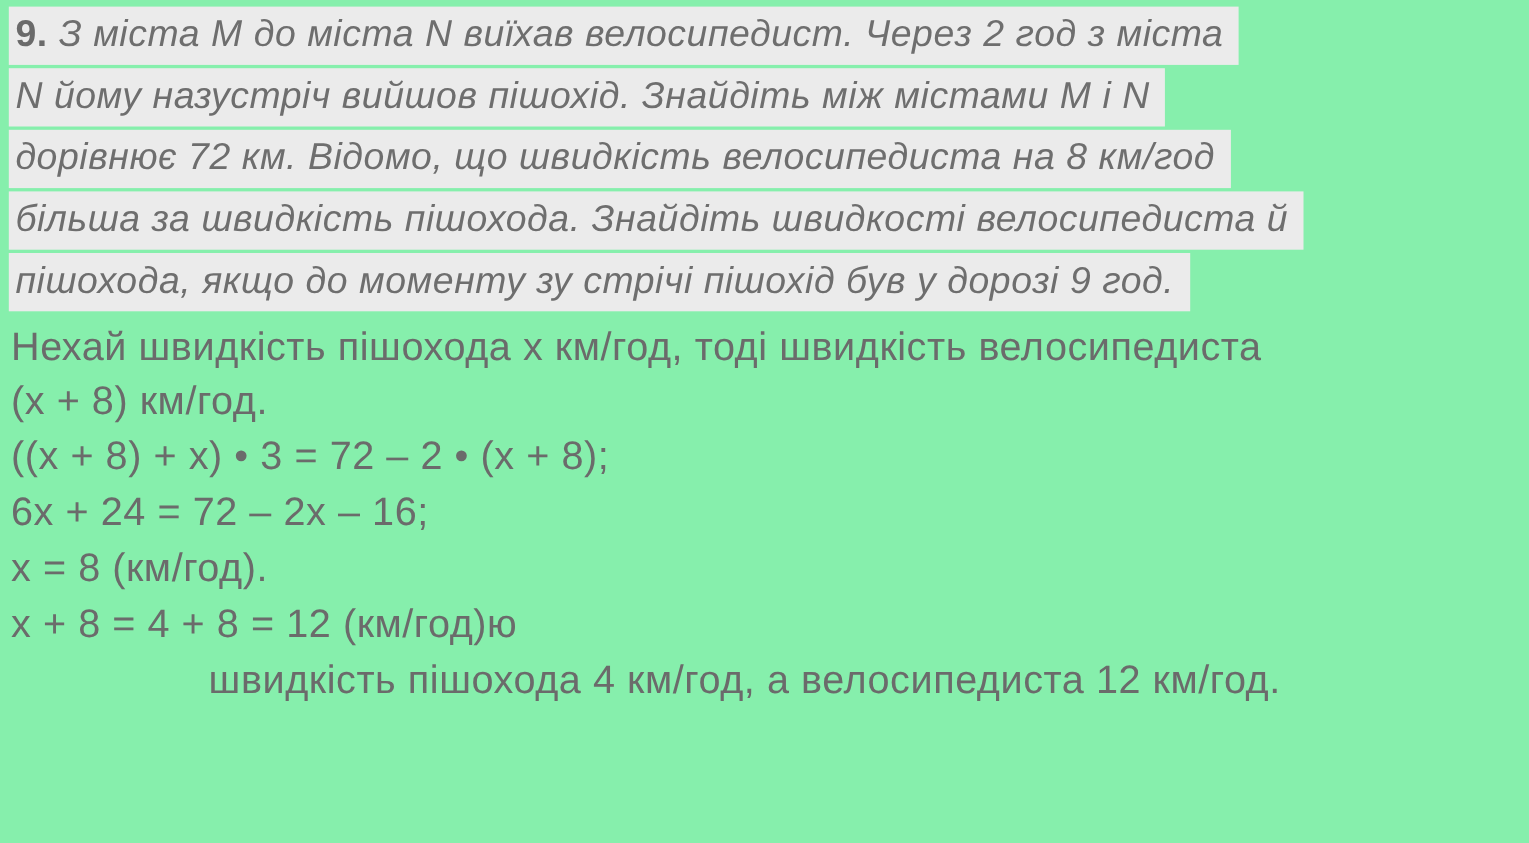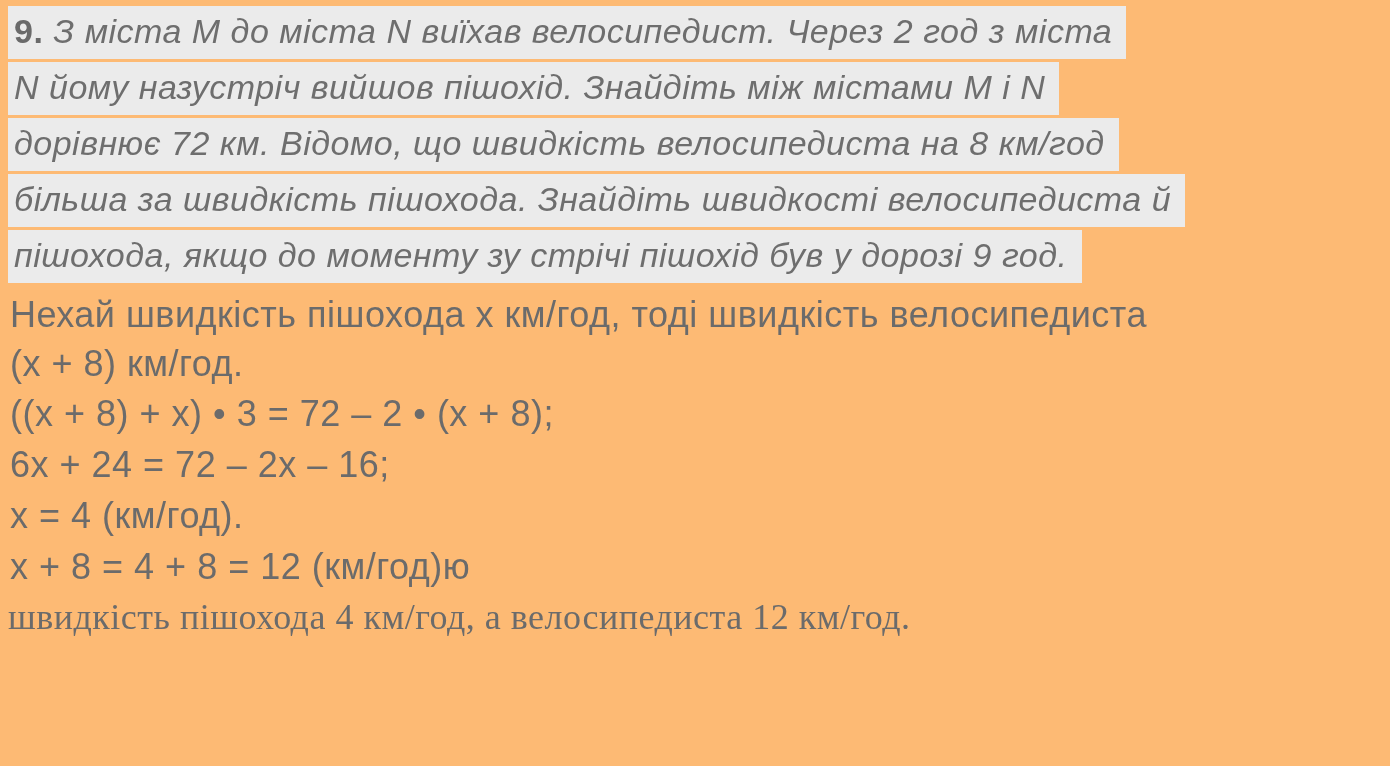--- a/index.html
+++ b/index.html
@@ -11,21 +11,21 @@
     width: 1390px;
     height: 766px;
     overflow: hidden;
     font-family: "Liberation Sans", sans-serif;
     -webkit-font-smoothing: antialiased;
   }
   .page {
     position: relative;
     width: 1390px;
     height: 766px;
-    background: #fdba74;
+    background: #86efac;
     padding: 6px 0 0 8px;
     box-sizing: border-box;
   }
   
   .problem { }
   .p-line {
     height: 56px;
     line-height: 0;
     white-space: nowrap;
   }
@@ -61,24 +61,23 @@
   }
   .equations {
   }
   .eq-line {
     line-height: 51px;
     white-space: nowrap;
     padding-left: 2px;
   }
   .answer-line {
     line-height: 51px;
-    text-align: left;
+    text-align: center;
     padding-right: 44px;
     white-space: nowrap;
-    font-family: Liberation Serif, serif;
   }
 </style>
 </head>
 <body>
 
 <div class="page">
 
   <div class="problem">
     <div class="p-line">
       <span class="hl"><span class="p-num">9.</span><span class="stmt">З міста М до міста N виїхав велосипедист. Через 2 год з міста</span></span>
@@ -97,20 +96,20 @@
     </div>
   </div>
 
   <div class="solution">
     <div class="s-line">Нехай швидкість пішохода х км/год, тоді швидкість велосипедиста</div>
     <div class="s-line">(х + 8) км/год.</div>
 
     <div class="equations">
       <div class="eq-line">((х + 8) + х) • 3 = 72 – 2 • (х + 8);</div>
       <div class="eq-line">6х + 24 = 72 – 2х – 16;</div>
-      <div class="eq-line">х = 4 (км/год).</div>
+      <div class="eq-line">х = 8 (км/год).</div>
       <div class="eq-line">х + 8 = 4 + 8 = 12 (км/год)ю</div>
     </div>
 
     <div class="answer-line">швидкість пішохода 4 км/год, а велосипедиста 12 км/год.</div>
   </div>
 
 </div>
 
 </body></html>

